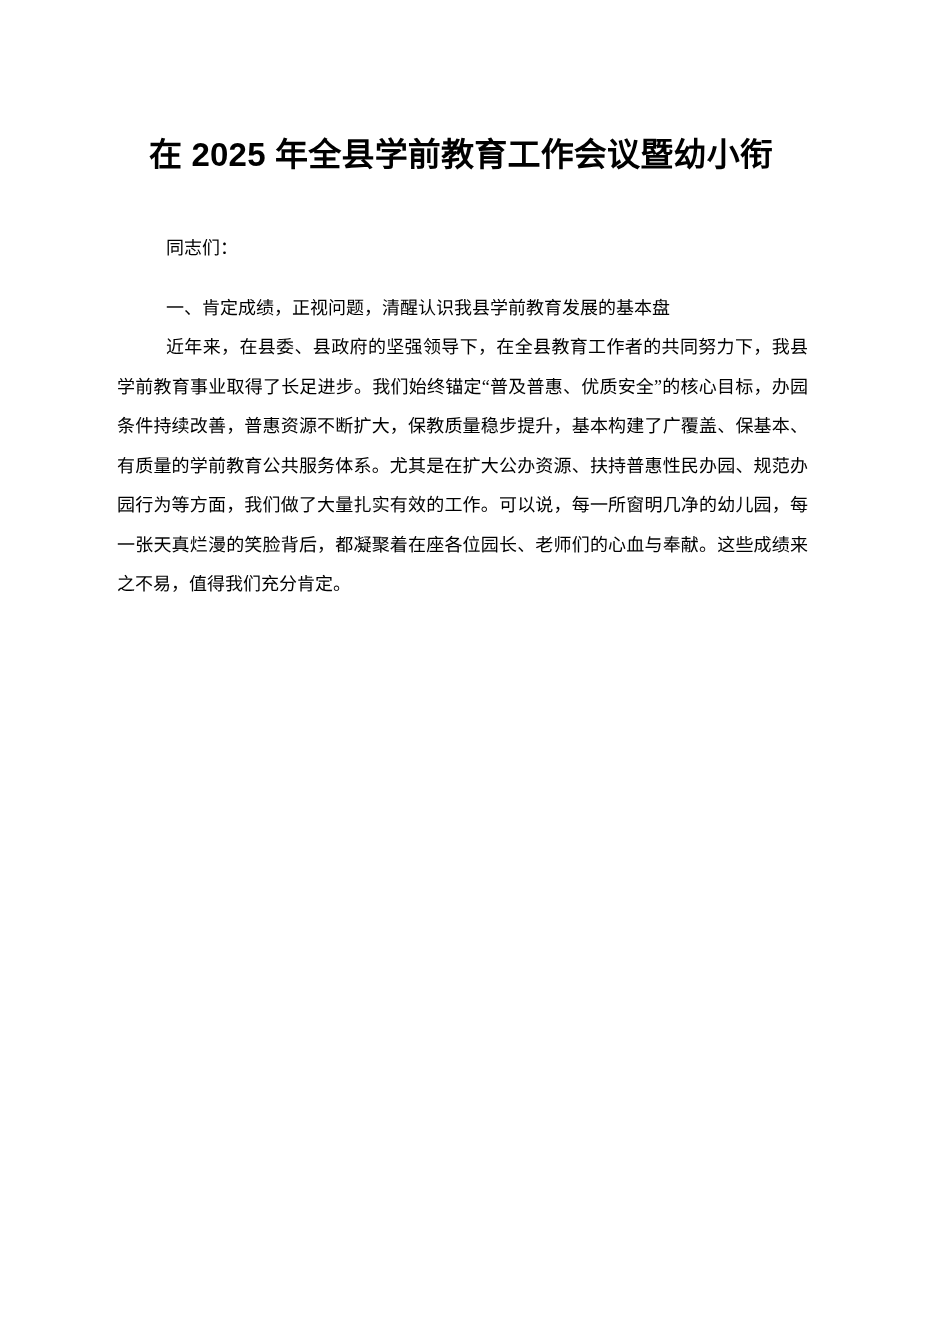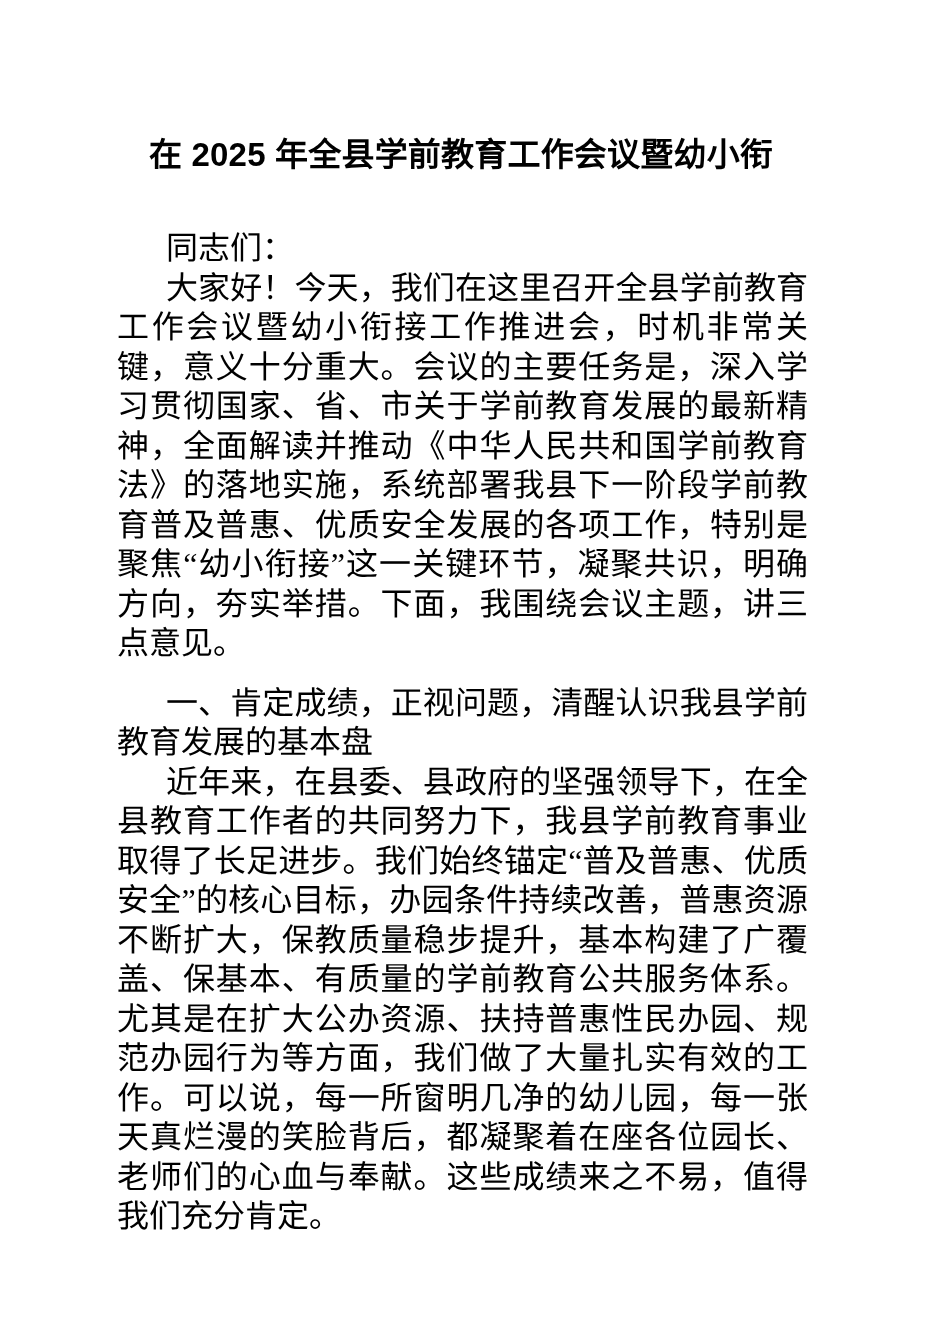--- a/index.html
+++ b/index.html
@@ -58,21 +58,21 @@
   
   .title-gap {
     height: 52px;
   }
 
   
   .para {
     margin: 0;
     padding: 0;
     font-family: "Liberation Serif", "DejaVu Serif", serif;
-    font-size: 32px;
+    font-size: 18px;
     line-height: 39.5px;
     text-align: justify;
     text-justify: inter-ideograph;
     text-align-last: left;
     color: #000000;
     text-indent: 49px;
     word-break: break-all;
     letter-spacing: 0;
   }
   .para + .para {
@@ -94,20 +94,19 @@
   <div class="content">
 
     <h1 class="doc-title">
       <span class="t-line">在 2025 年全县学前教育工作会议暨幼小衔</span>
     </h1>
 
     <div class="title-gap"></div>
 
     <p class="para salutation">同志们：</p>
 
-    <p class="para">大家好！今天，我们在这里召开全县学前教育工作会议暨幼小衔接工作推进会，时机非常关键，意义十分重大。会议的主要任务是，深入学习贯彻国家、省、市关于学前教育发展的最新精神，全面解读并推动《中华人民共和国学前教育法》的落地实施，系统部署我县下一阶段学前教育普及普惠、优质安全发展的各项工作，特别是聚焦“幼小衔接”这一关键环节，凝聚共识，明确方向，夯实举措。下面，我围绕会议主题，讲三点意见。</p>
 
     <p class="para heading">一、肯定成绩，正视问题，清醒认识我县学前教育发展的基本盘</p>
 
     <p class="para">近年来，在县委、县政府的坚强领导下，在全县教育工作者的共同努力下，我县学前教育事业取得了长足进步。我们始终锚定“普及普惠、优质安全”的核心目标，办园条件持续改善，普惠资源不断扩大，保教质量稳步提升，基本构建了广覆盖、保基本、有质量的学前教育公共服务体系。尤其是在扩大公办资源、扶持普惠性民办园、规范办园行为等方面，我们做了大量扎实有效的工作。可以说，每一所窗明几净的幼儿园，每一张天真烂漫的笑脸背后，都凝聚着在座各位园长、老师们的心血与奉献。这些成绩来之不易，值得我们充分肯定。</p>
 
   </div>
 </div>
 
 </body></html>

